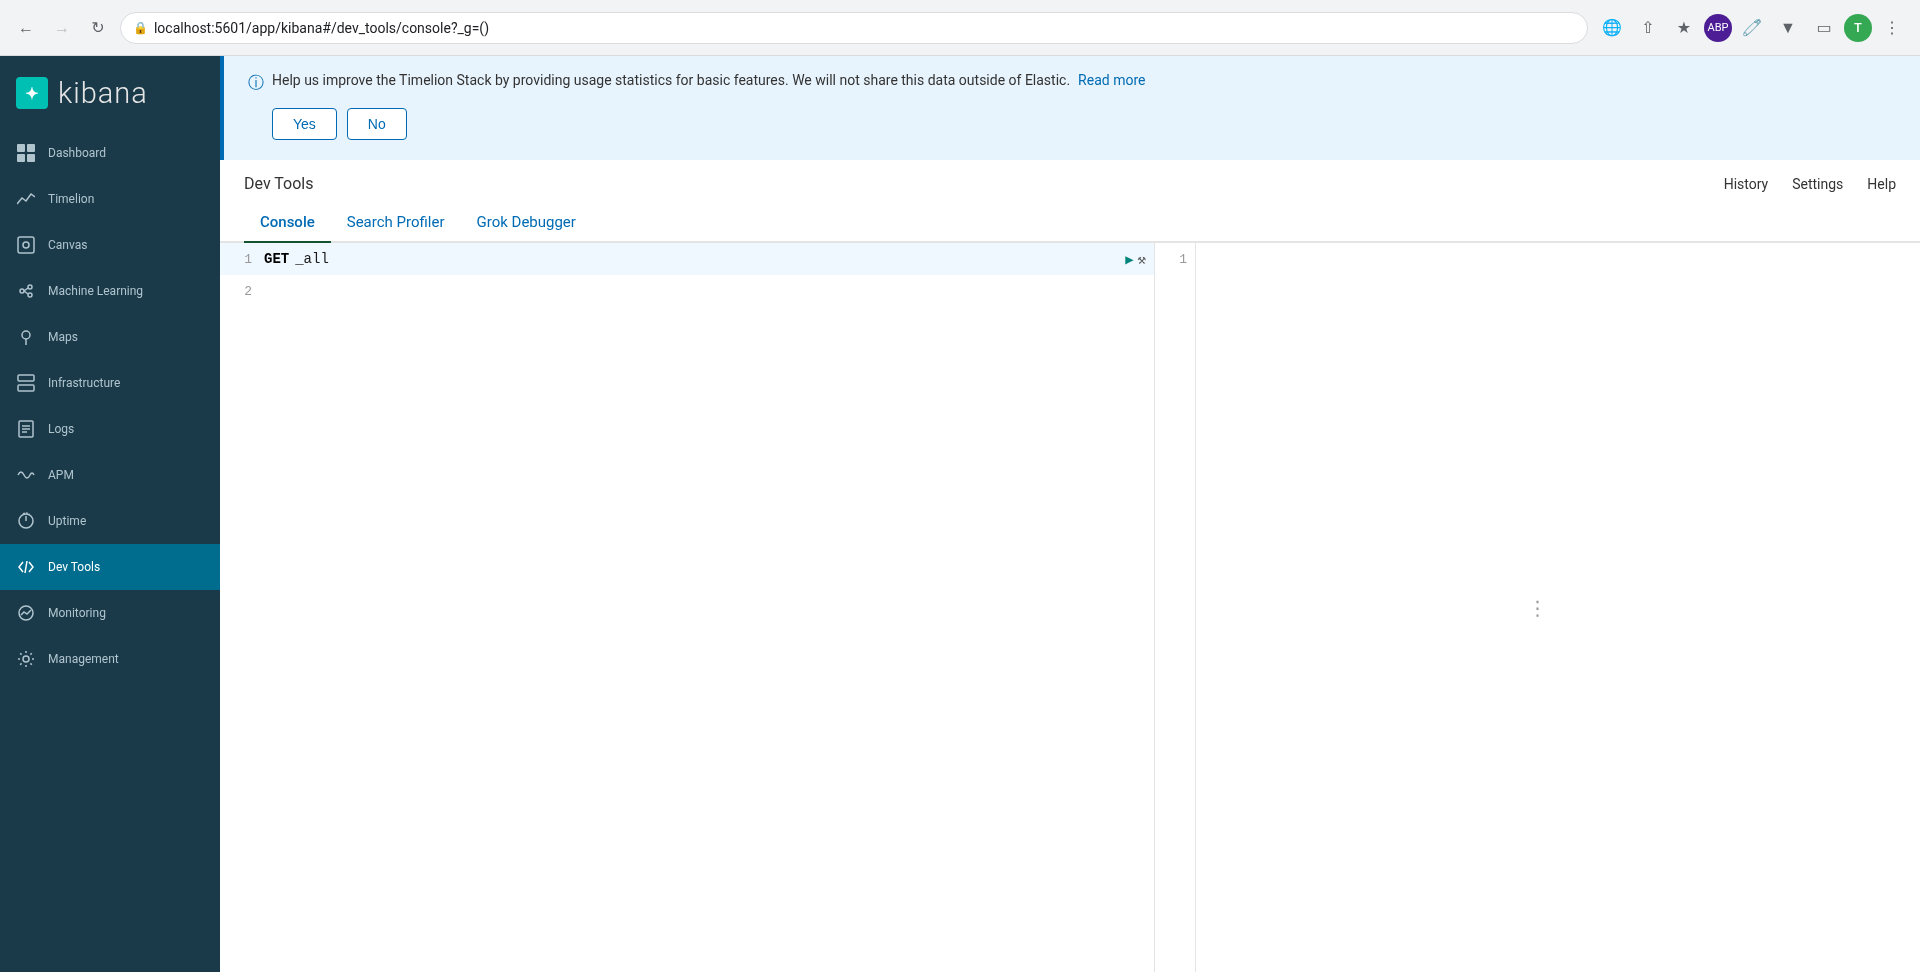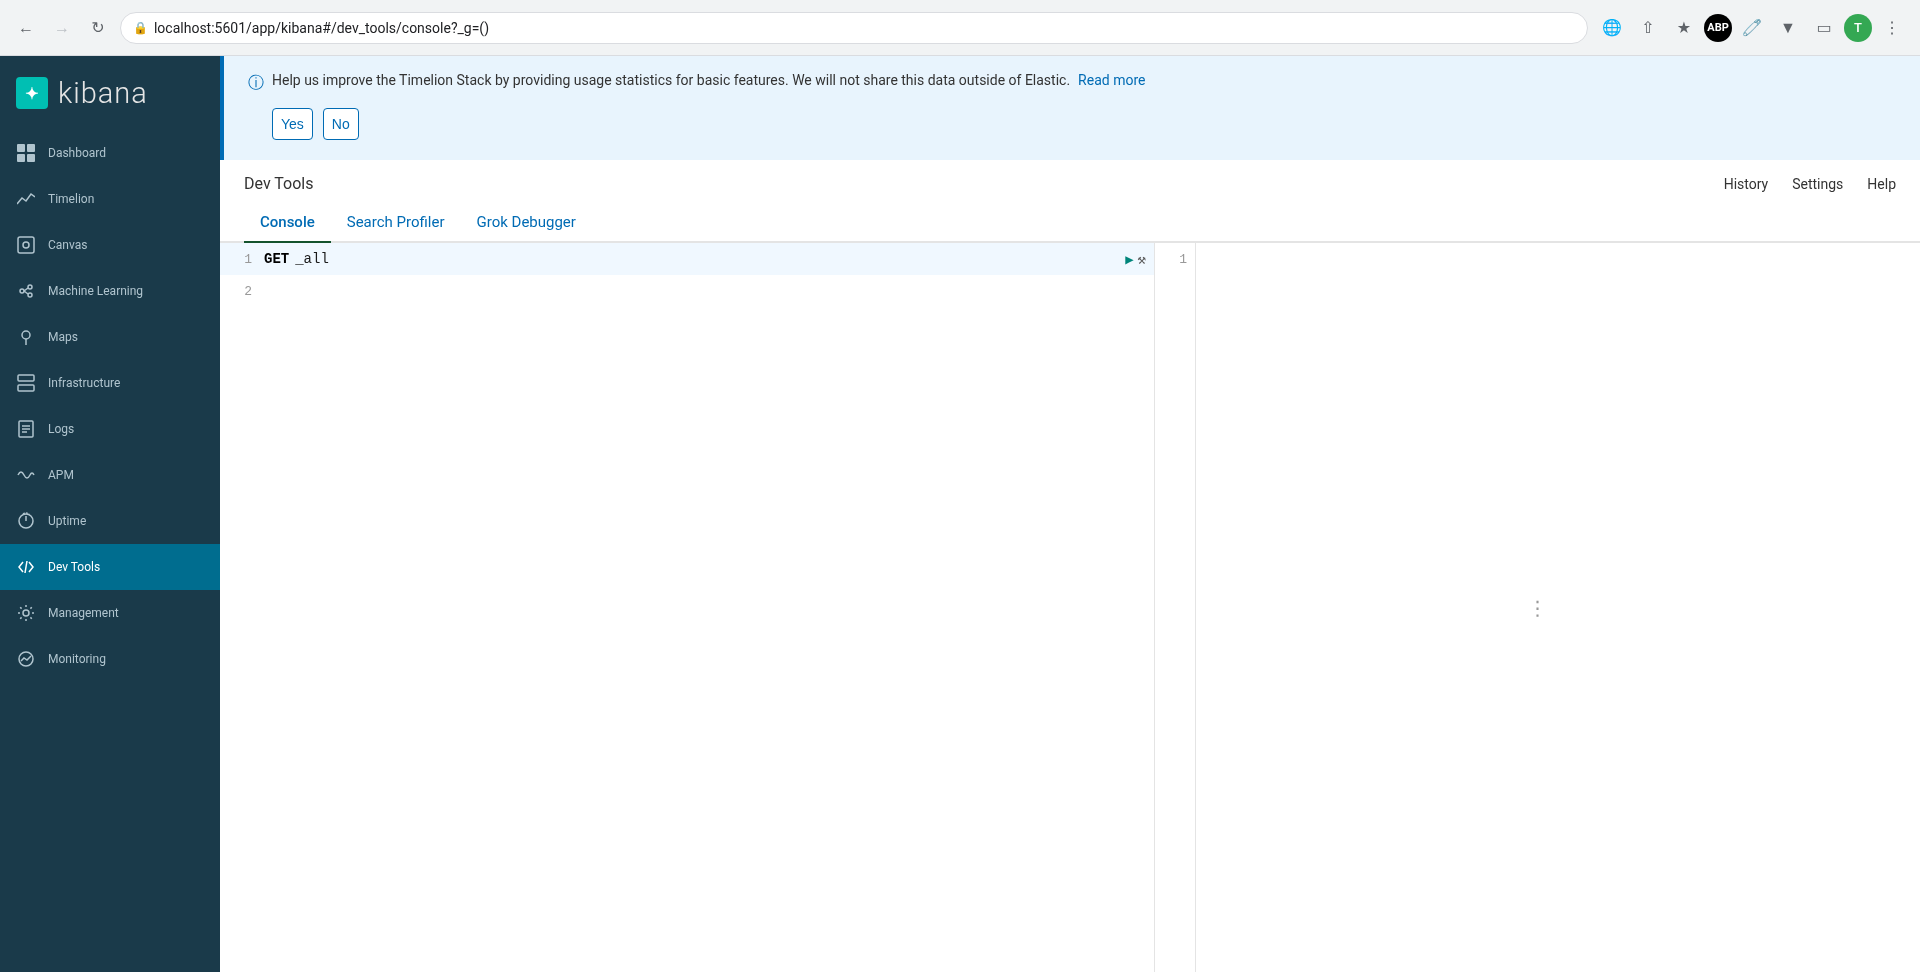--- a/index.html
+++ b/index.html
@@ -63,24 +63,24 @@
       background: #34a853;
       color: white;
       font-size: 13px;
       font-weight: 500;
       display: flex; align-items: center; justify-content: center;
       cursor: pointer;
     }
     .adblock-btn {
       width: 28px; height: 28px;
       border-radius: 50%;
-      background: #000000;
+      background: #4c1d95;
       color: white;
       font-size: 11px;
-      font-weight: bold;
+      font-weight: normal;
       display: flex; align-items: center; justify-content: center;
       cursor: pointer;
     }
 
     
     .app-layout {
       display: flex;
       flex: 1;
       overflow: hidden;
     }
@@ -161,21 +161,21 @@
       display: flex;
       align-items: flex-start;
       gap: 8px;
       font-size: 14px;
       color: #333;
     }
     .banner-icon { color: #006bb4; font-size: 16px; flex-shrink: 0; margin-top: 1px; }
     .banner-link { color: #006bb4; cursor: pointer; }
     .banner-buttons { display: flex; gap: 10px; padding-left: 24px; }
     .banner-btn {
-      padding: 7px 8px;
+      padding: 7px 20px;
       border: 1px solid #006bb4;
       border-radius: 4px;
       background: white;
       color: #006bb4;
       font-size: 14px;
       cursor: pointer;
     }
 
     
     .devtools-header {
@@ -447,35 +447,35 @@
             <path d="M12 4 L16 9 L12 14"></path>
             <line x1="10" y1="3" x2="8" y2="15"></line>
           </svg>
       </span>
       <span class="sidebar-item-label">Dev Tools</span>
     </div>
 
     <div class="sidebar-item">
       <span class="sidebar-item-icon">
         <svg width="18" height="18" viewBox="0 0 18 18" fill="none" stroke="currentColor" stroke-width="1.5">
+            <circle cx="9" cy="9" r="7"></circle>
+            <polyline points="4,11 7,8 10,10 14,6"></polyline>
+          </svg>
+      </span>
+      <span class="sidebar-item-label">Monitoring</span>
+    </div>
+
+    <div class="sidebar-item">
+      <span class="sidebar-item-icon">
+        <svg width="18" height="18" viewBox="0 0 18 18" fill="none" stroke="currentColor" stroke-width="1.5">
             <circle cx="9" cy="9" r="3"></circle>
             <path d="M9 1 L9 3 M9 15 L9 17 M1 9 L3 9 M15 9 L17 9 M3.2 3.2 L4.6 4.6 M13.4 13.4 L14.8 14.8 M14.8 3.2 L13.4 4.6 M4.6 13.4 L3.2 14.8" stroke-width="1.5"></path>
           </svg>
       </span>
       <span class="sidebar-item-label">Management</span>
-    </div>
-
-    <div class="sidebar-item">
-      <span class="sidebar-item-icon">
-        <svg width="18" height="18" viewBox="0 0 18 18" fill="none" stroke="currentColor" stroke-width="1.5">
-            <circle cx="9" cy="9" r="7"></circle>
-            <polyline points="4,11 7,8 10,10 14,6"></polyline>
-          </svg>
-      </span>
-      <span class="sidebar-item-label">Monitoring</span>
     </div>
   </nav>
 
   <div class="main-content">
 
     <div class="banner">
       <div class="banner-text">
         <span class="banner-icon">ⓘ</span>
         <span>Help us improve the Timelion Stack by providing usage statistics for basic features. We will not share this data outside of Elastic.</span>
         <span class="banner-link">Read more</span>

